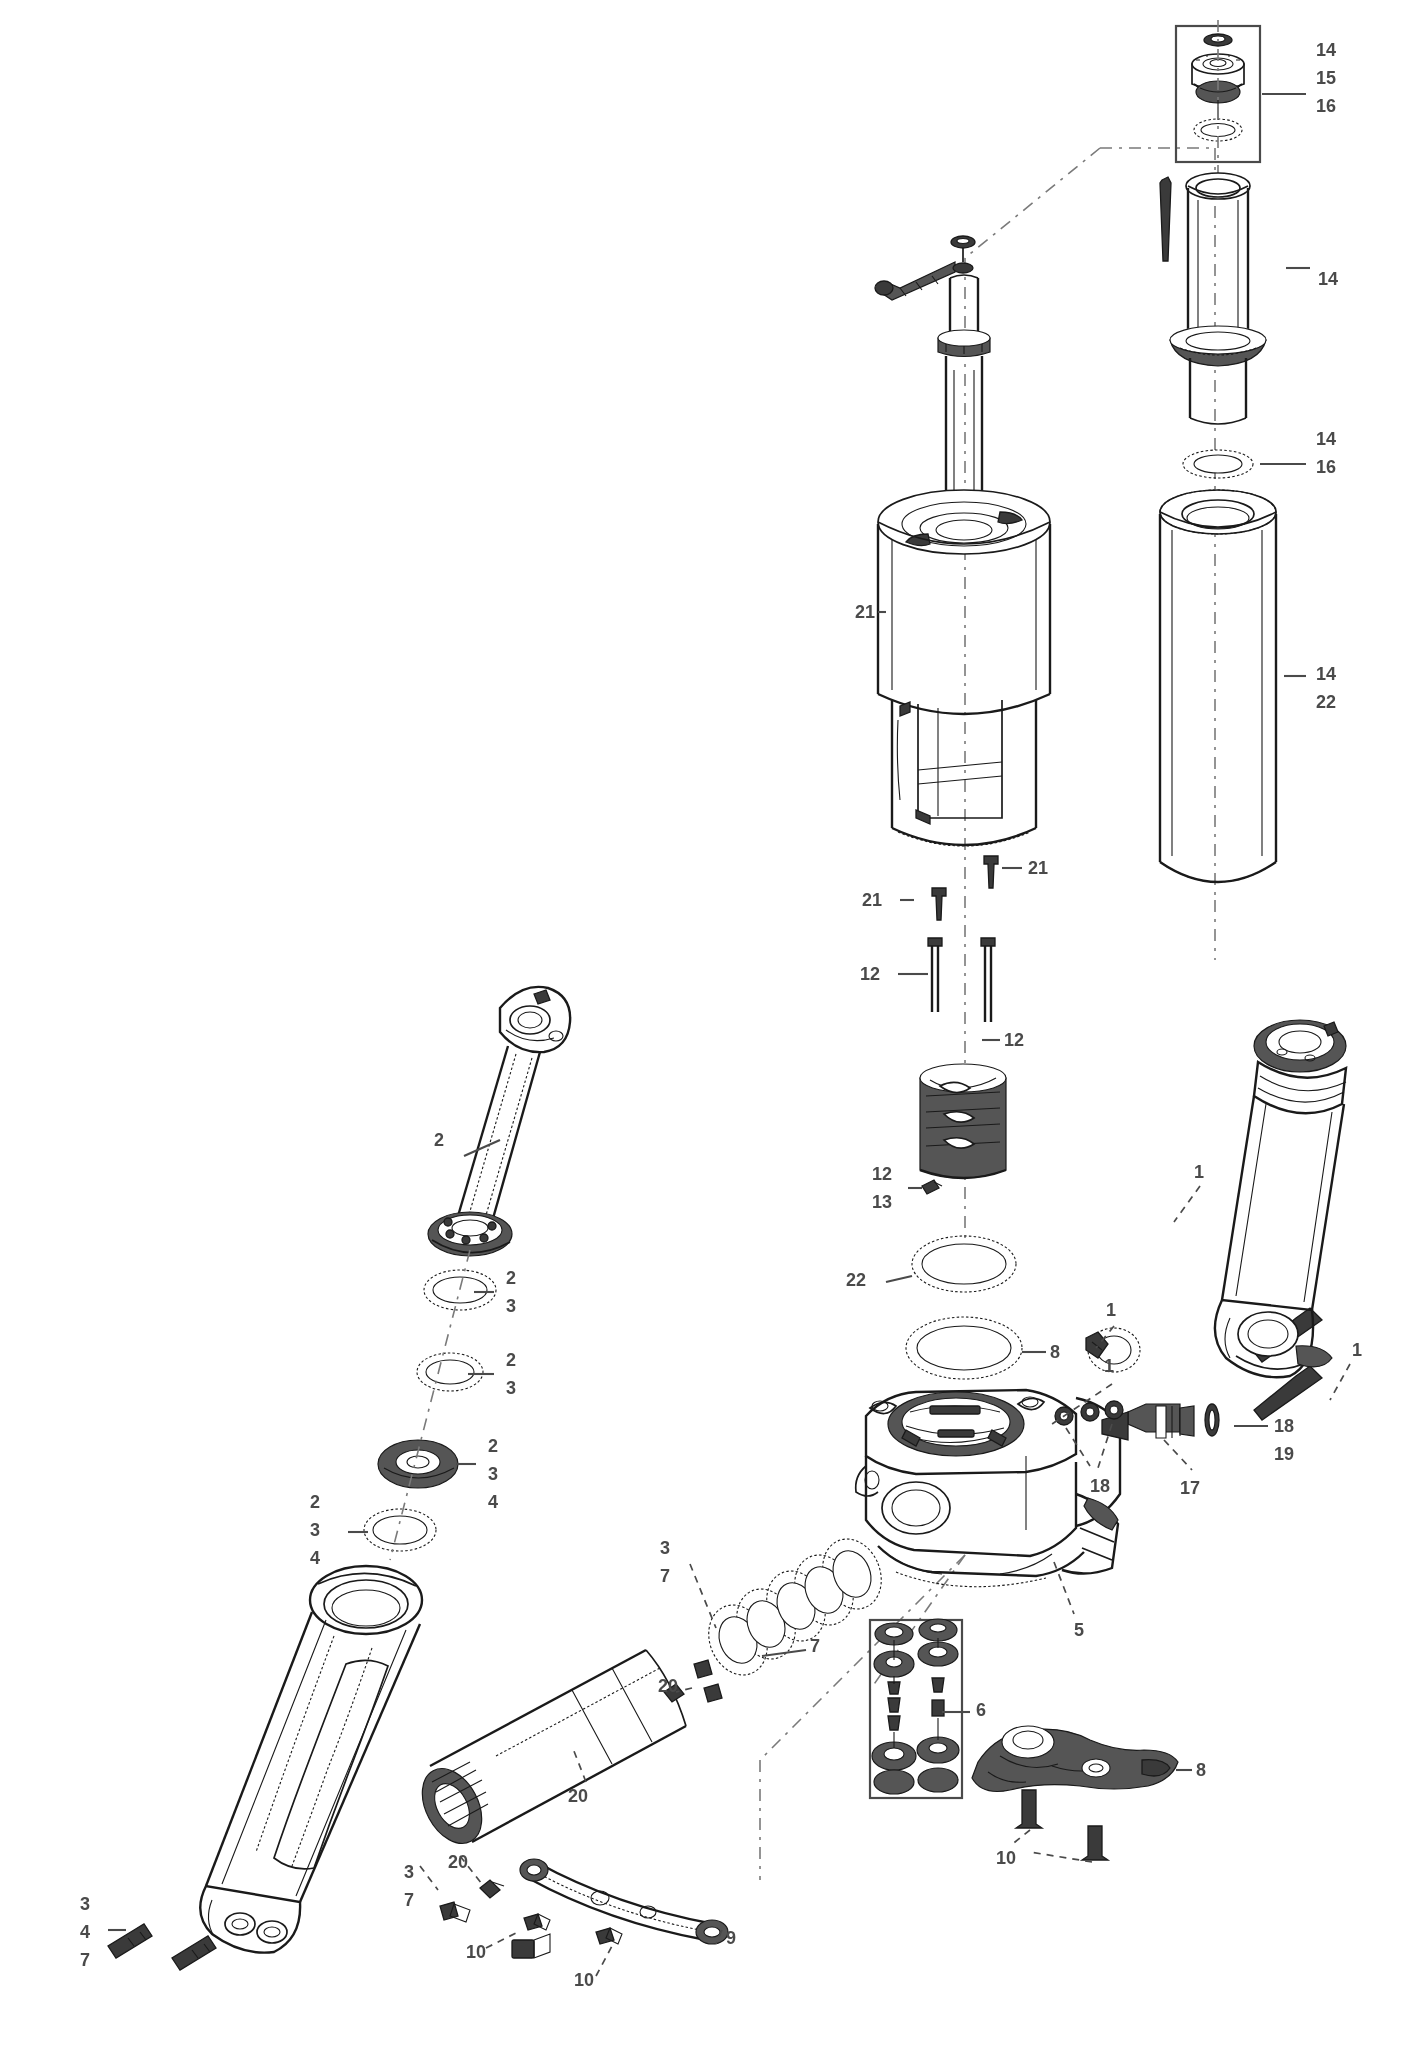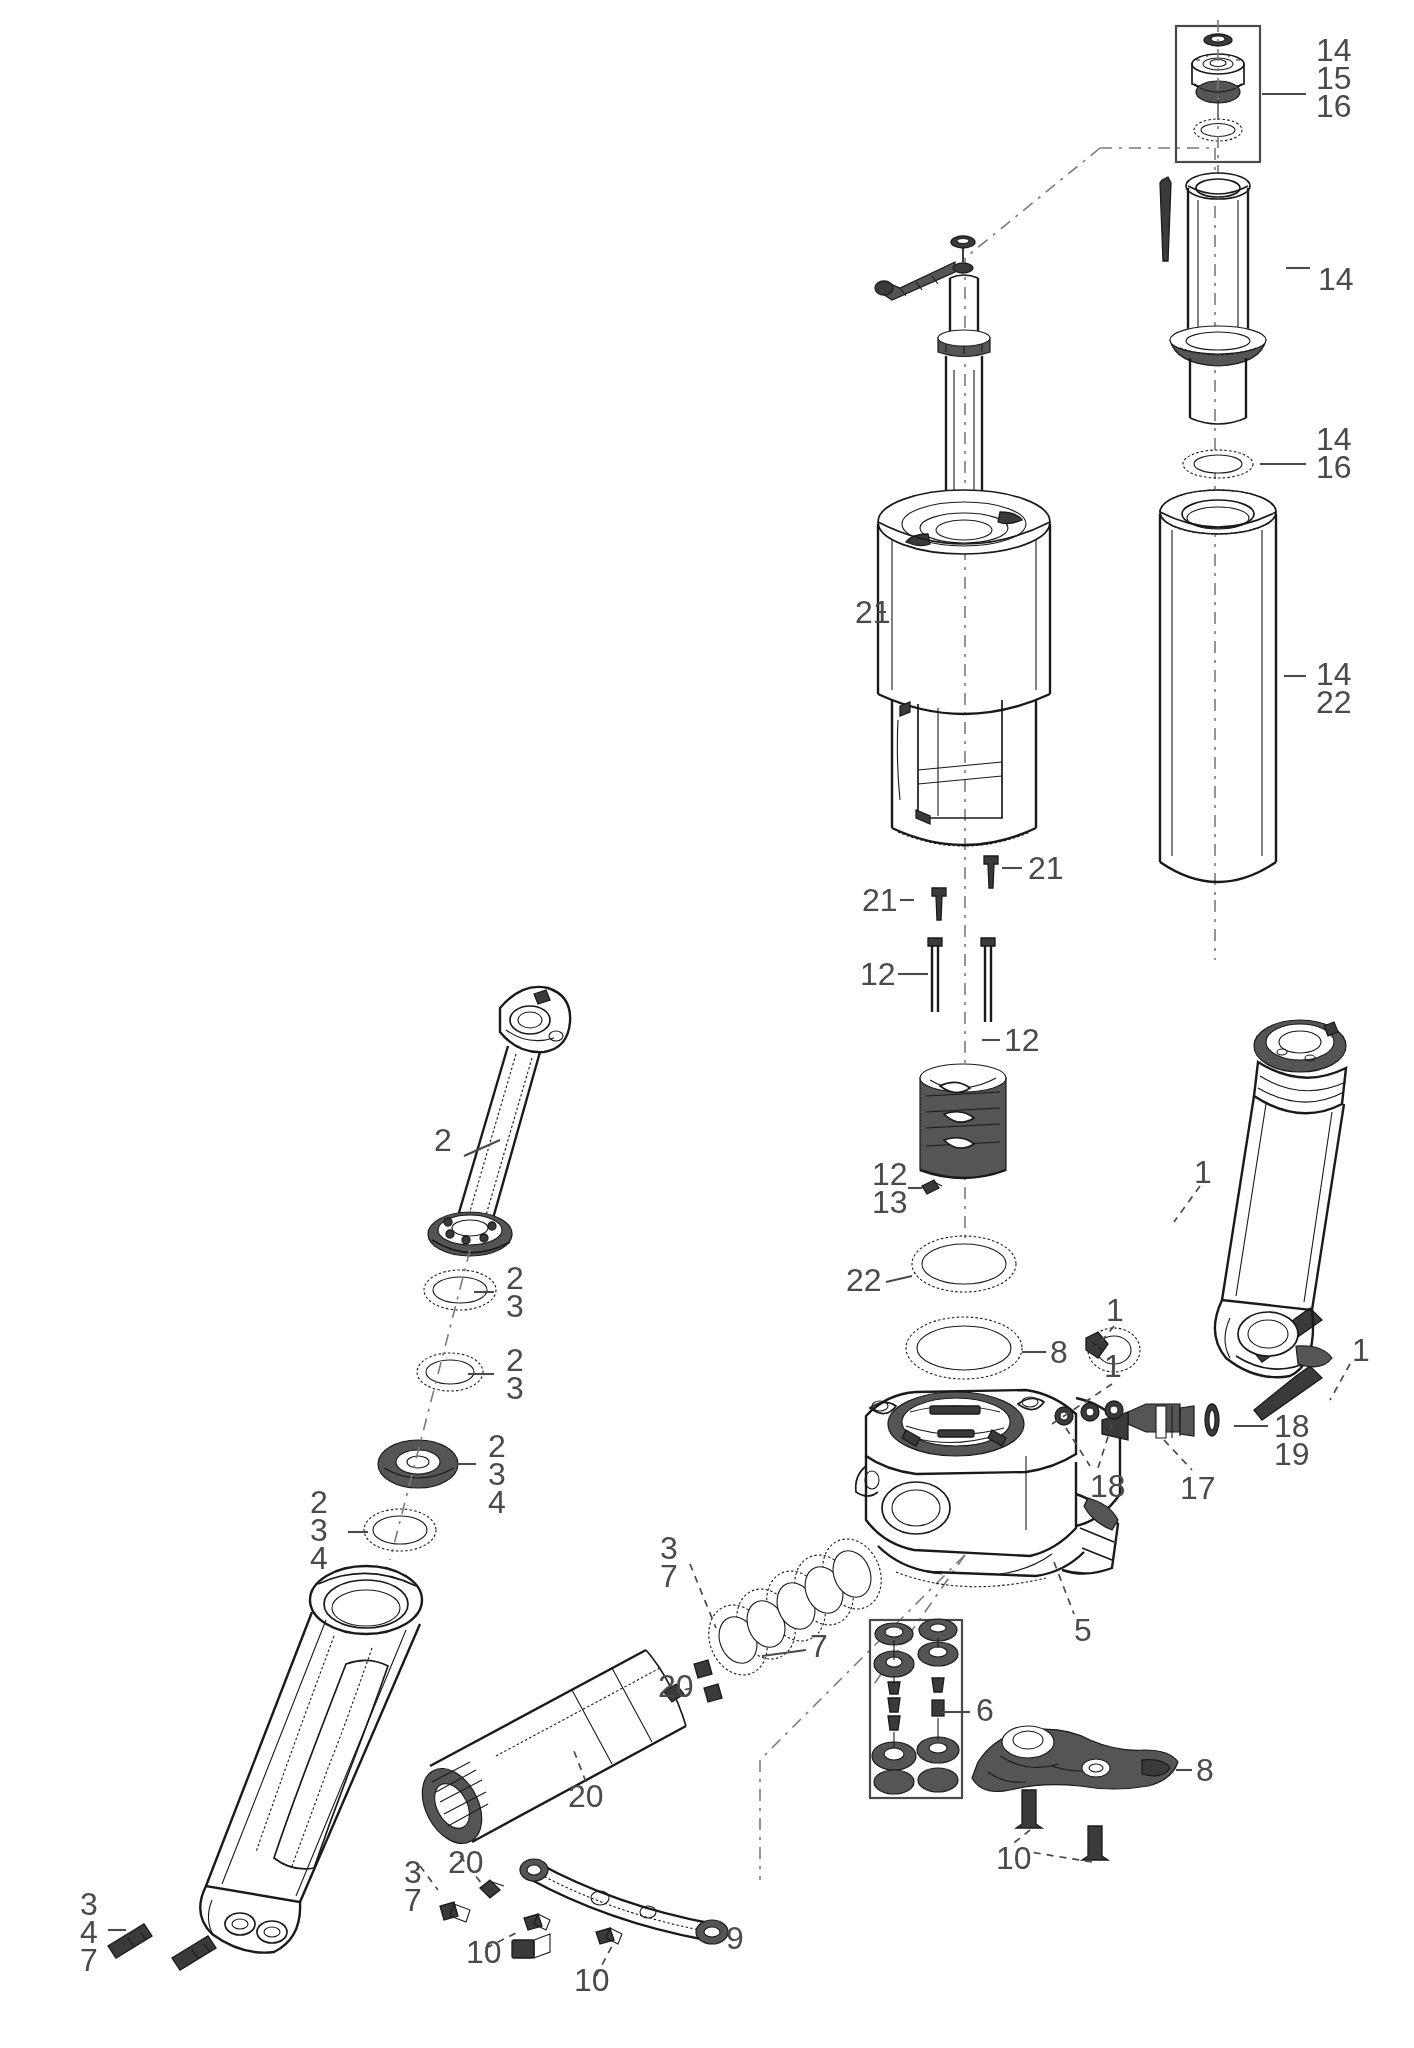--- a/index.html
+++ b/index.html
@@ -28,22 +28,22 @@
     letter-spacing: 0px;
     white-space: nowrap;
     user-select: none;
     z-index: 5;
   }
 
   
   .lbl {
     position: absolute;
     color: #4a4a4a;
-    font-weight: 400;
-    font-size: 32px;
+    font-weight: 700;
+    font-size: 18px;
     line-height: 29px;
     white-space: pre-line;
     z-index: 9;
     text-align: left;
   }
   .lbl.stack { line-height: 28px; }
 </style>
 </head>
 <body>
 

